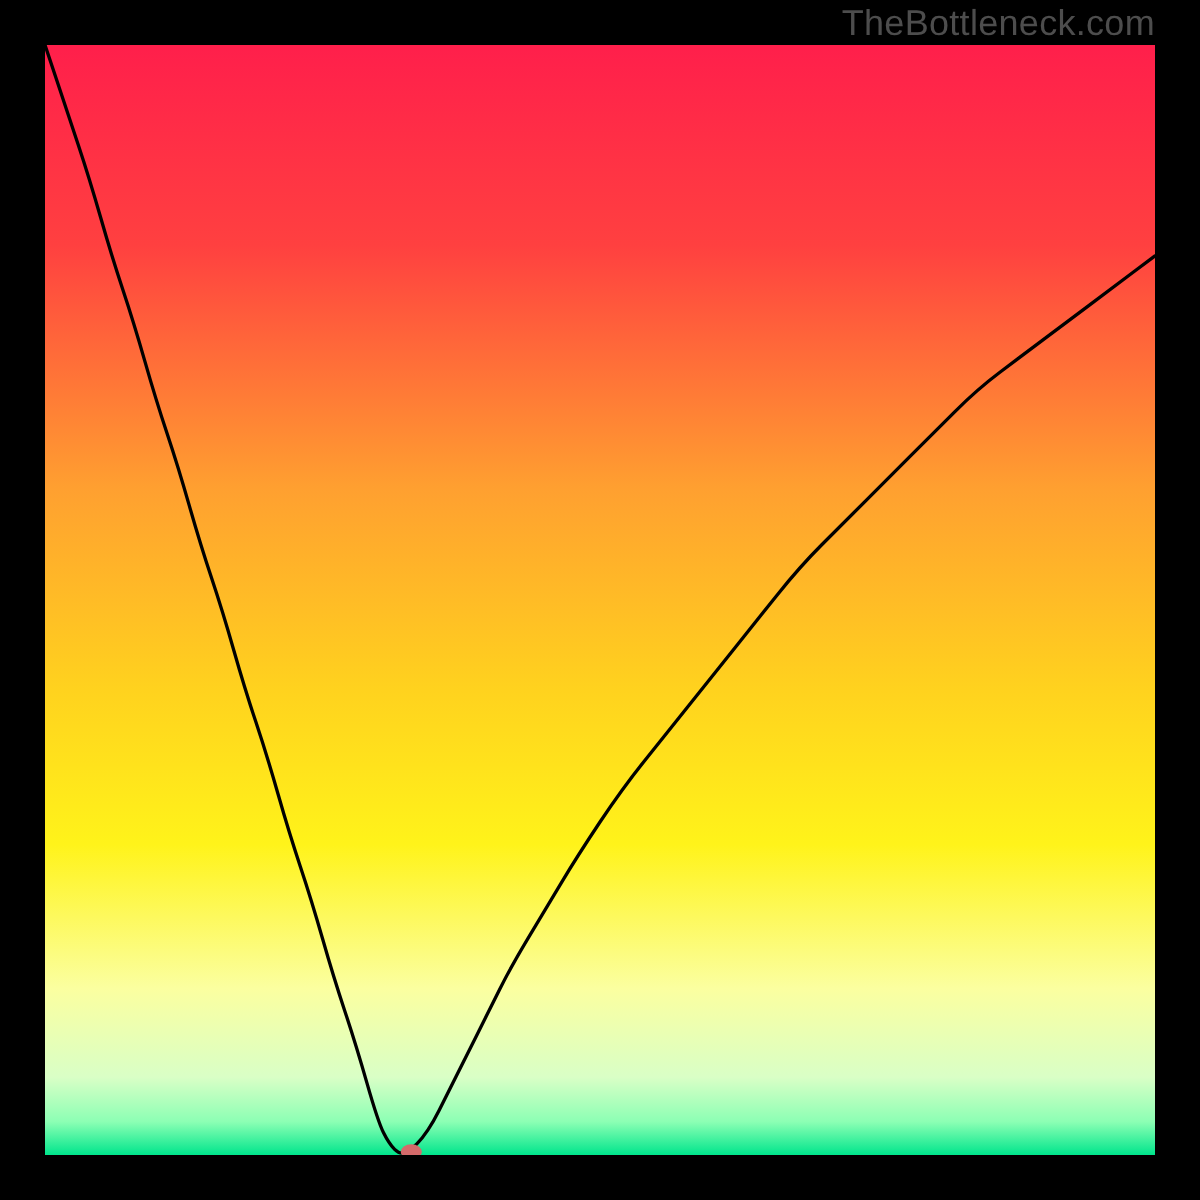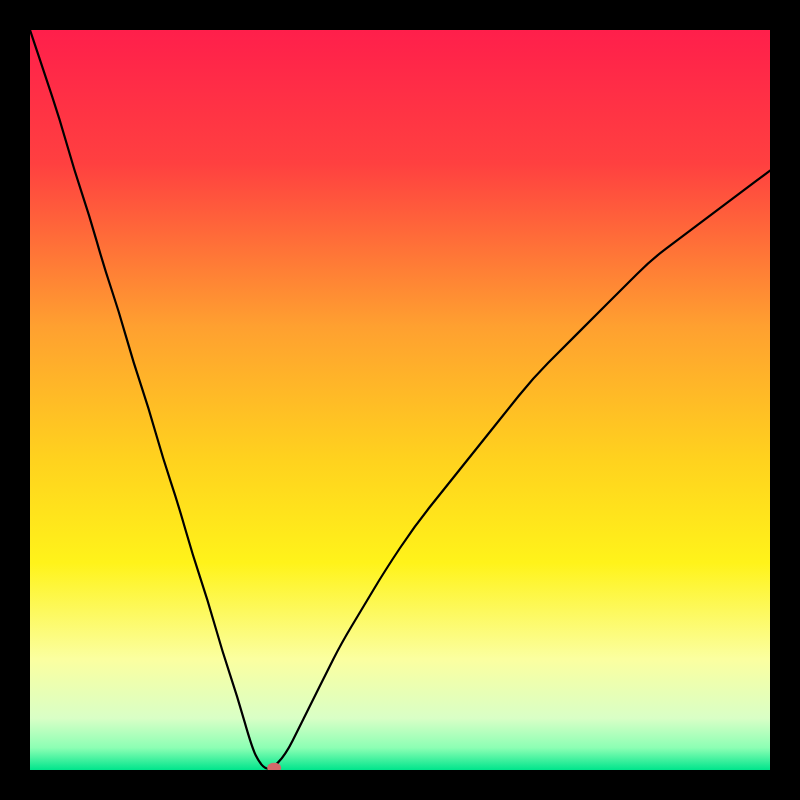--- a/index.html
+++ b/index.html
@@ -34,20 +34,21 @@
     font-weight: 500;
     letter-spacing: 0.2px;
   }
   svg { display: block; }
 </style>
 </head>
 <body>
 
 <div class="frame">
 
+  <div class="watermark">TheBottleneck.com</div>
 
   <div class="plot">
     <svg id="chart-svg" width="740" height="740" viewBox="0 0 740 740" preserveAspectRatio="none">
       <defs>
         <linearGradient id="bg-grad" x1="0" y1="0" x2="0" y2="1">
             <stop offset="0.0%" stop-color="#ff1f4b"></stop>
             <stop offset="18.0%" stop-color="#ff4040"></stop>
             <stop offset="40.0%" stop-color="#ffa030"></stop>
             <stop offset="58.0%" stop-color="#ffd21e"></stop>
             <stop offset="72.0%" stop-color="#fff31a"></stop>

